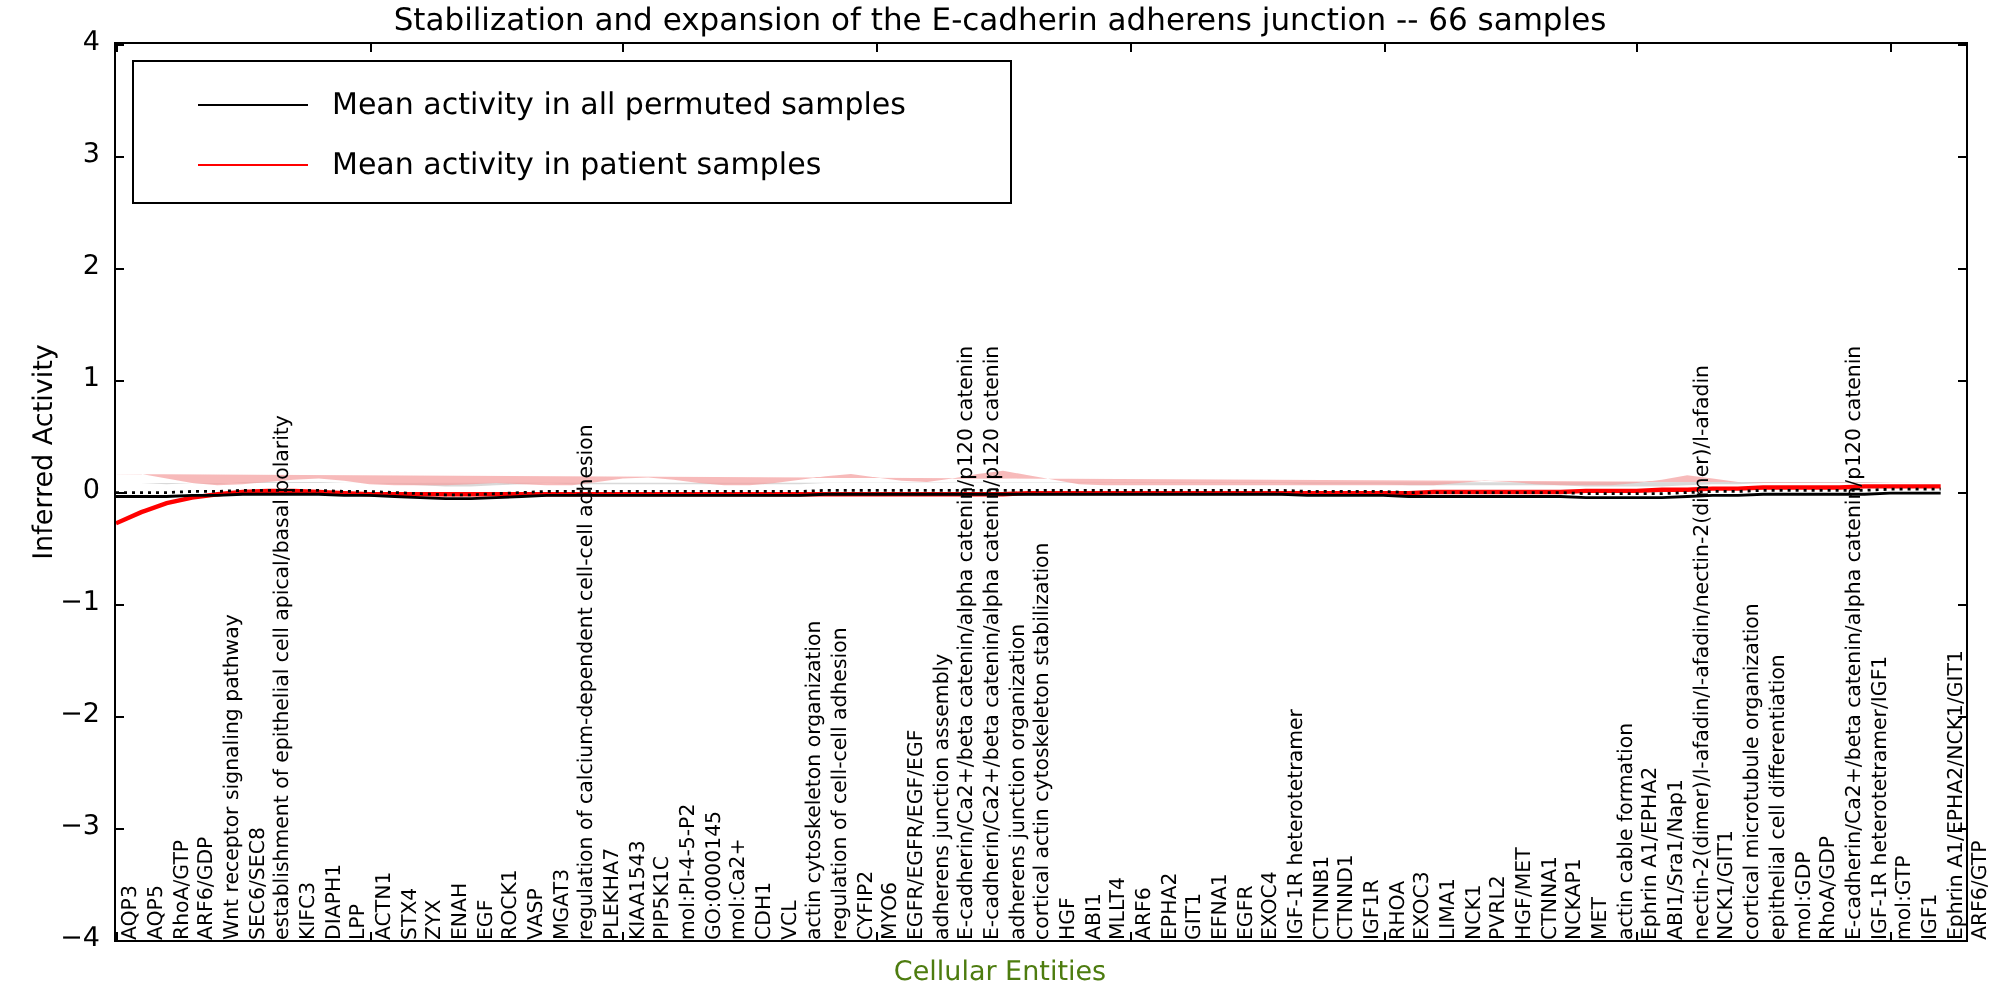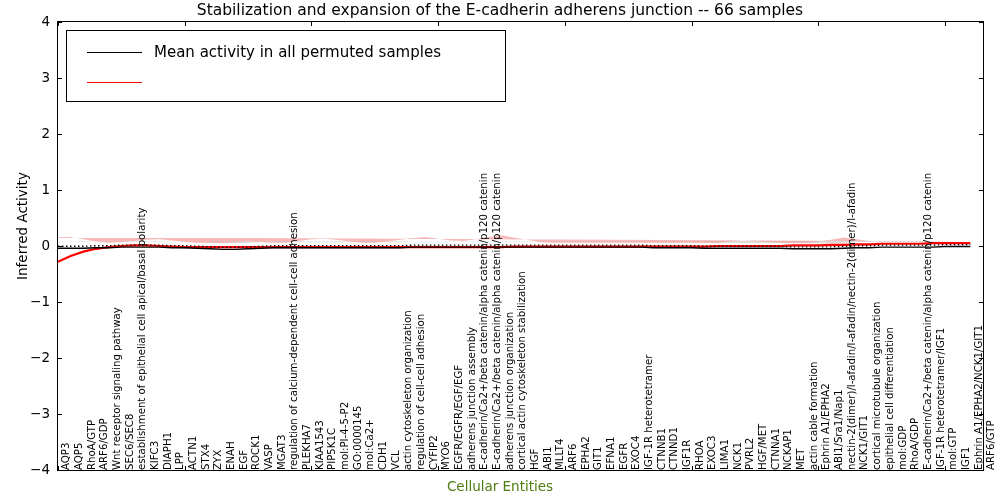--- a/index.html
+++ b/index.html
@@ -32,21 +32,21 @@
   }
   .ytick-mark{position:absolute;left:57px;width:5px;height:1px;background:#000;}
   .ytick-mark.r{position:absolute;left:979px;width:5px;height:1px;background:#000;}
   .xtick-mark{position:absolute;width:1px;height:5px;background:#000;top:466px;}
   .xtick-mark.t{top:21px;}
 
   
   #legend{
     position:absolute;left:66px;top:30px;width:440px;height:72px;
     border:1.1px solid #000;background:#fff;box-sizing:border-box;
-    padding:6px 16px;
+    padding:6px 28px;
   }
   .leg-row{display:flex;align-items:center;height:30px;}
   .leg-line{width:55px;height:0;border-top:1.6px solid #000;margin-right:12px;margin-left:4px;}
   .leg-line.red{border-top-color:#ff0000;}
   .leg-txt{font-size:15px;color:#000;white-space:nowrap;}
 
   
   .xlabels{position:absolute;left:57px;top:0;width:927px;height:500px;}
   .xlab{
     position:absolute;
@@ -205,16 +205,17 @@
       <div class="xlab" style="left: 929.2px; top: 470px;">ARF6/GTP</div>
     </div>
 
   <div id="legend">
     <div class="leg-row">
       <span class="leg-line"></span>
       <span class="leg-txt">Mean activity in all permuted samples</span>
     </div>
     <div class="leg-row">
       <span class="leg-line red"></span>
+      <span class="leg-txt">Mean activity in patient samples</span>
     </div>
   </div>
 
 </div>
 
 </body></html>

